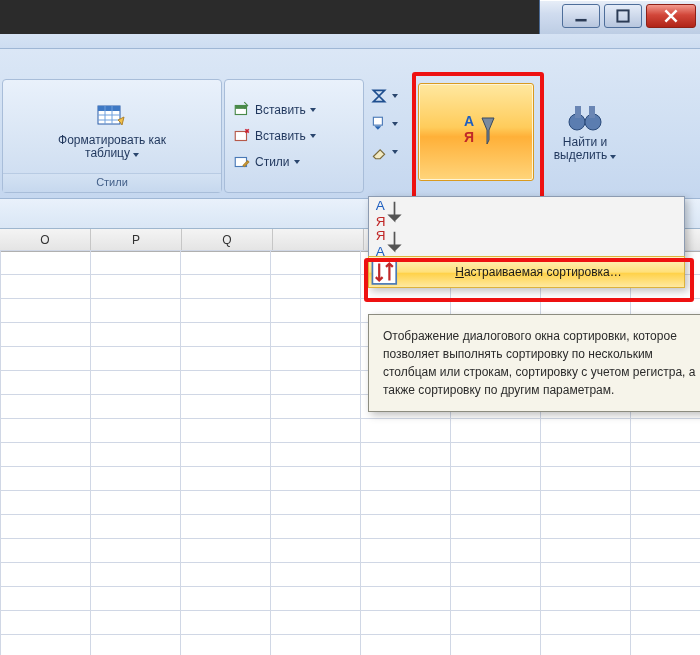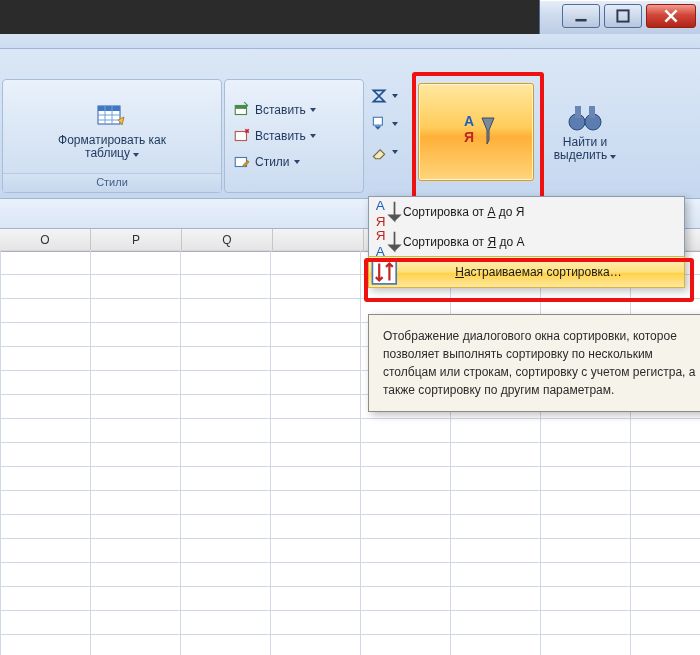--- a/index.html
+++ b/index.html
@@ -223,31 +223,29 @@
 
   <div class="menu">
     <div class="menu-item">
       <span class="mic">
           <svg viewBox="0 0 20 20">
             <text x="4" y="9" font-size="8" fill="#1f5fbf">А</text>
             <text x="4" y="18" font-size="8" fill="#c02828">Я</text>
             <path d="M15 4v11l-3-3h6l-3 3" stroke="#555" fill="#555"></path>
           </svg>
         </span>
-      <span class="mlbl"><span>Сортировка от </span><span class="u">А</span><span> до Я</span></span>
     </div>
     <div class="menu-item">
       <span class="mic">
           <svg viewBox="0 0 20 20">
             <text x="4" y="9" font-size="8" fill="#c02828">Я</text>
             <text x="4" y="18" font-size="8" fill="#1f5fbf">А</text>
             <path d="M15 4v11l-3-3h6l-3 3" stroke="#555" fill="#555"></path>
           </svg>
         </span>
-      <span class="mlbl"><span>Сортировка от </span><span class="u">Я</span><span> до А</span></span>
     </div>
     <div class="menu-item hov">
       <span class="mic">
           <svg viewBox="0 0 20 20">
             <rect x="2" y="3" width="14" height="14" fill="#fff" stroke="#4a79b6"></rect>
             <path d="M6 5v10M4 13l2 2 2-2M12 5v10M10 7l2-2 2 2" stroke="#c02828" stroke-width="1.3" fill="none"></path>
           </svg>
         </span>
       <span class="mlbl"><span class="u">Н</span><span>астраиваемая сортировка…</span></span>
     </div>

